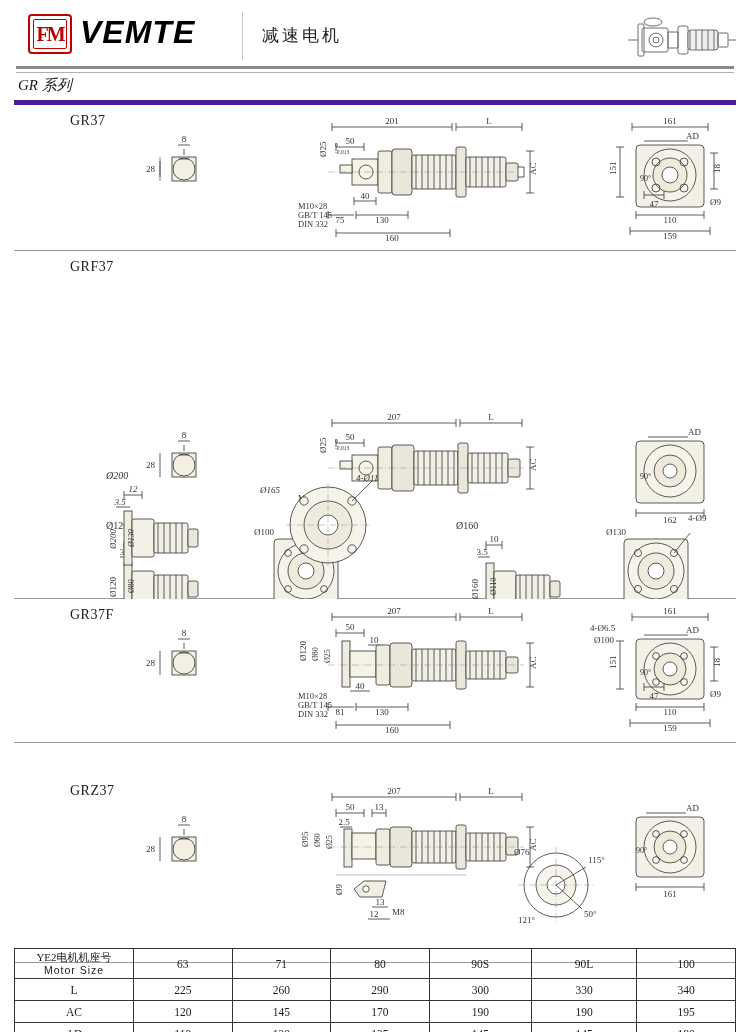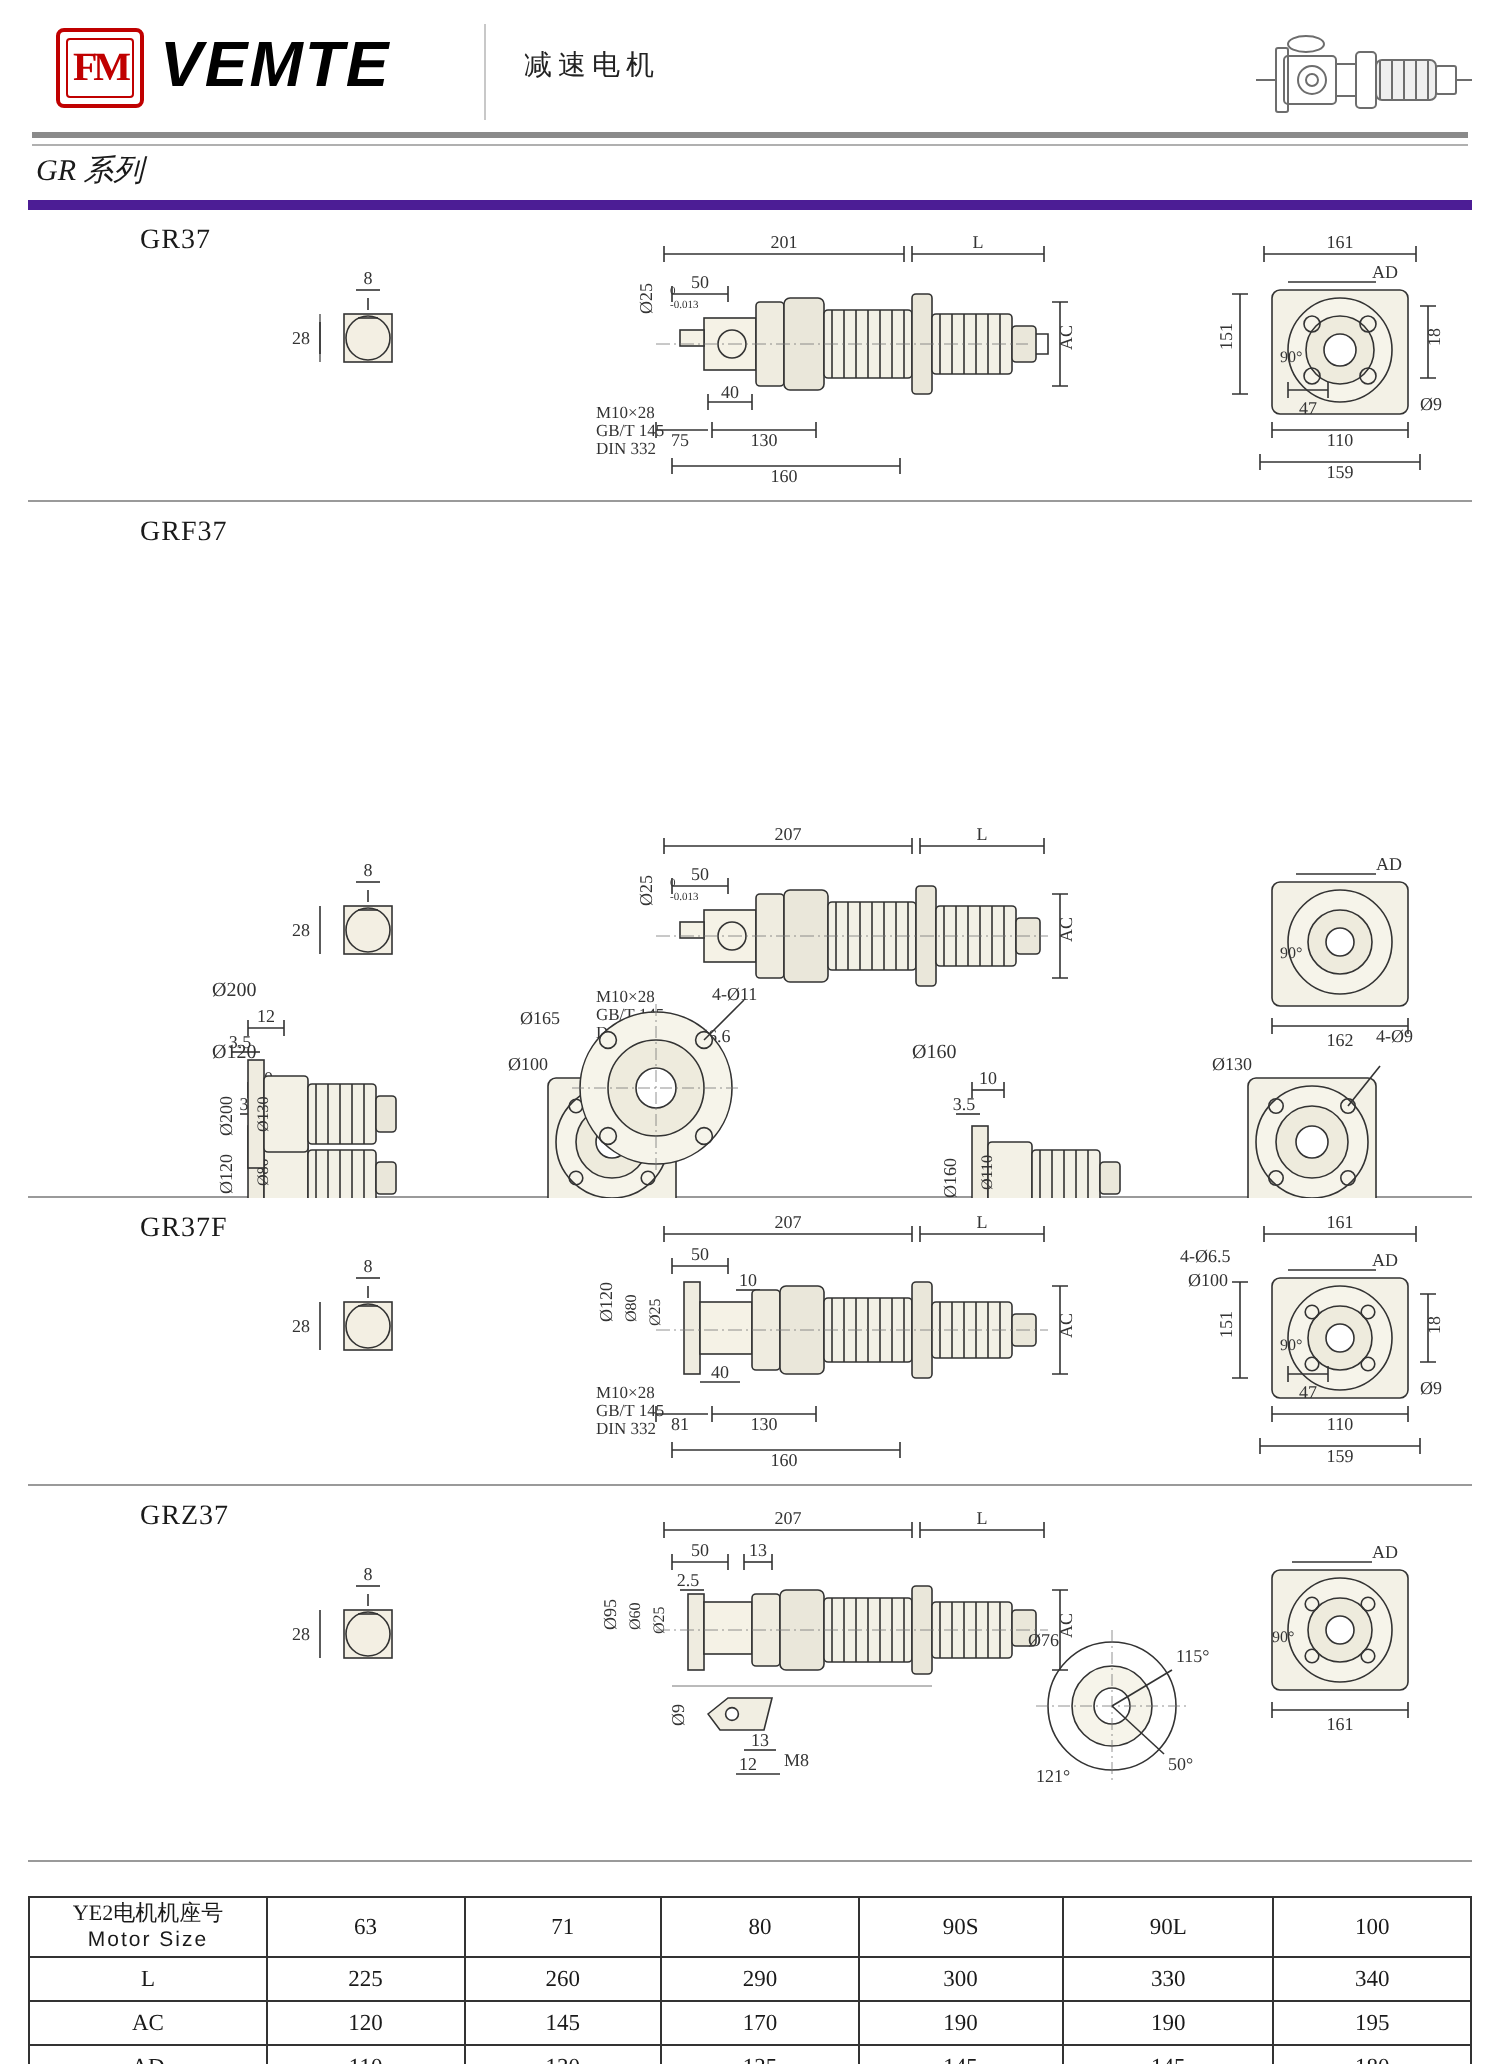--- a/index.html
+++ b/index.html
@@ -60,21 +60,21 @@
   }
   .header-sep {
     position: absolute;
     left: 242px; top: 12px;
     width: 1px; height: 48px;
     background: #c8c8c8;
   }
   .header-title {
     position: absolute;
     left: 262px; top: 24px;
-    font-size: 14px;
+    font-size: 17px;
     letter-spacing: 3px;
     color: #222;
   }
   .header-rule {
     position: absolute;
     left: 16px; top: 66px;
     width: 718px; height: 3px;
     background: #8a8a8a;
   }
   .header-rule.thin {
@@ -527,21 +527,21 @@
               <path d="M22 104 v8 M90 104 v8"></path>
               <path d="M16 124 h80"></path>
                 <text x="56" y="132" text-anchor="middle" fill="#333" stroke="none">159</text>
               <path d="M16 120 v8 M96 120 v8"></path>
             </g>
           </g>
         </svg>
       </div>
     </div>
 
-    <div class="section" style="height:188px;">
+    <div class="section" style="height:188px;margin-top:32px;">
       <div class="section-title">GRZ37</div>
       <div class="svgwrap">
         <svg width="722" height="188" viewBox="0 0 722 188">
           <g stroke="#333" fill="none" stroke-width="0.8" font-family="Liberation Serif, serif" font-size="9">
 
             <g transform="translate(0,10)">
               <rect x="158" y="52" width="24" height="24" fill="#f3efe3"></rect>
               <circle cx="170" cy="64" r="11" fill="#f3efe3"></circle>
               <path d="M165 54 h10"></path>
               <path d="M146 52 v24"></path>
@@ -627,21 +627,21 @@
               <path d="M22 112 h68"></path>
                 <text x="56" y="122" text-anchor="middle" fill="#333" stroke="none">161</text>
               <path d="M22 108 v8 M90 108 v8"></path>
             </g>
           </g>
         </svg>
       </div>
     </div>
   </div>
 
-  <div class="svgwrap" style="left:14px; top:486px;">
+  <div class="svgwrap" style="left:14px; top:467px;font-style:italic;">
     <svg width="722" height="100" viewBox="0 0 722 100">
       <g stroke="#333" fill="none" stroke-width="0.8" font-family="Liberation Serif, serif" font-size="9">
         <g transform="translate(40,0)">
           <text x="52" y="12" fill="#333" stroke="none" font-size="10">Ø200</text>
           <path d="M70 28 h18"></path>
             <text x="79" y="25" text-anchor="middle" fill="#333" stroke="none">12</text>
           <path d="M70 24 v8 M88 24 v8"></path>
           <path d="M62 40 h14"></path>
             <text x="66" y="38" text-anchor="middle" fill="#333" stroke="none">3.5</text>
           <rect x="70" y="44" width="8" height="54" fill="#efece0"></rect>

